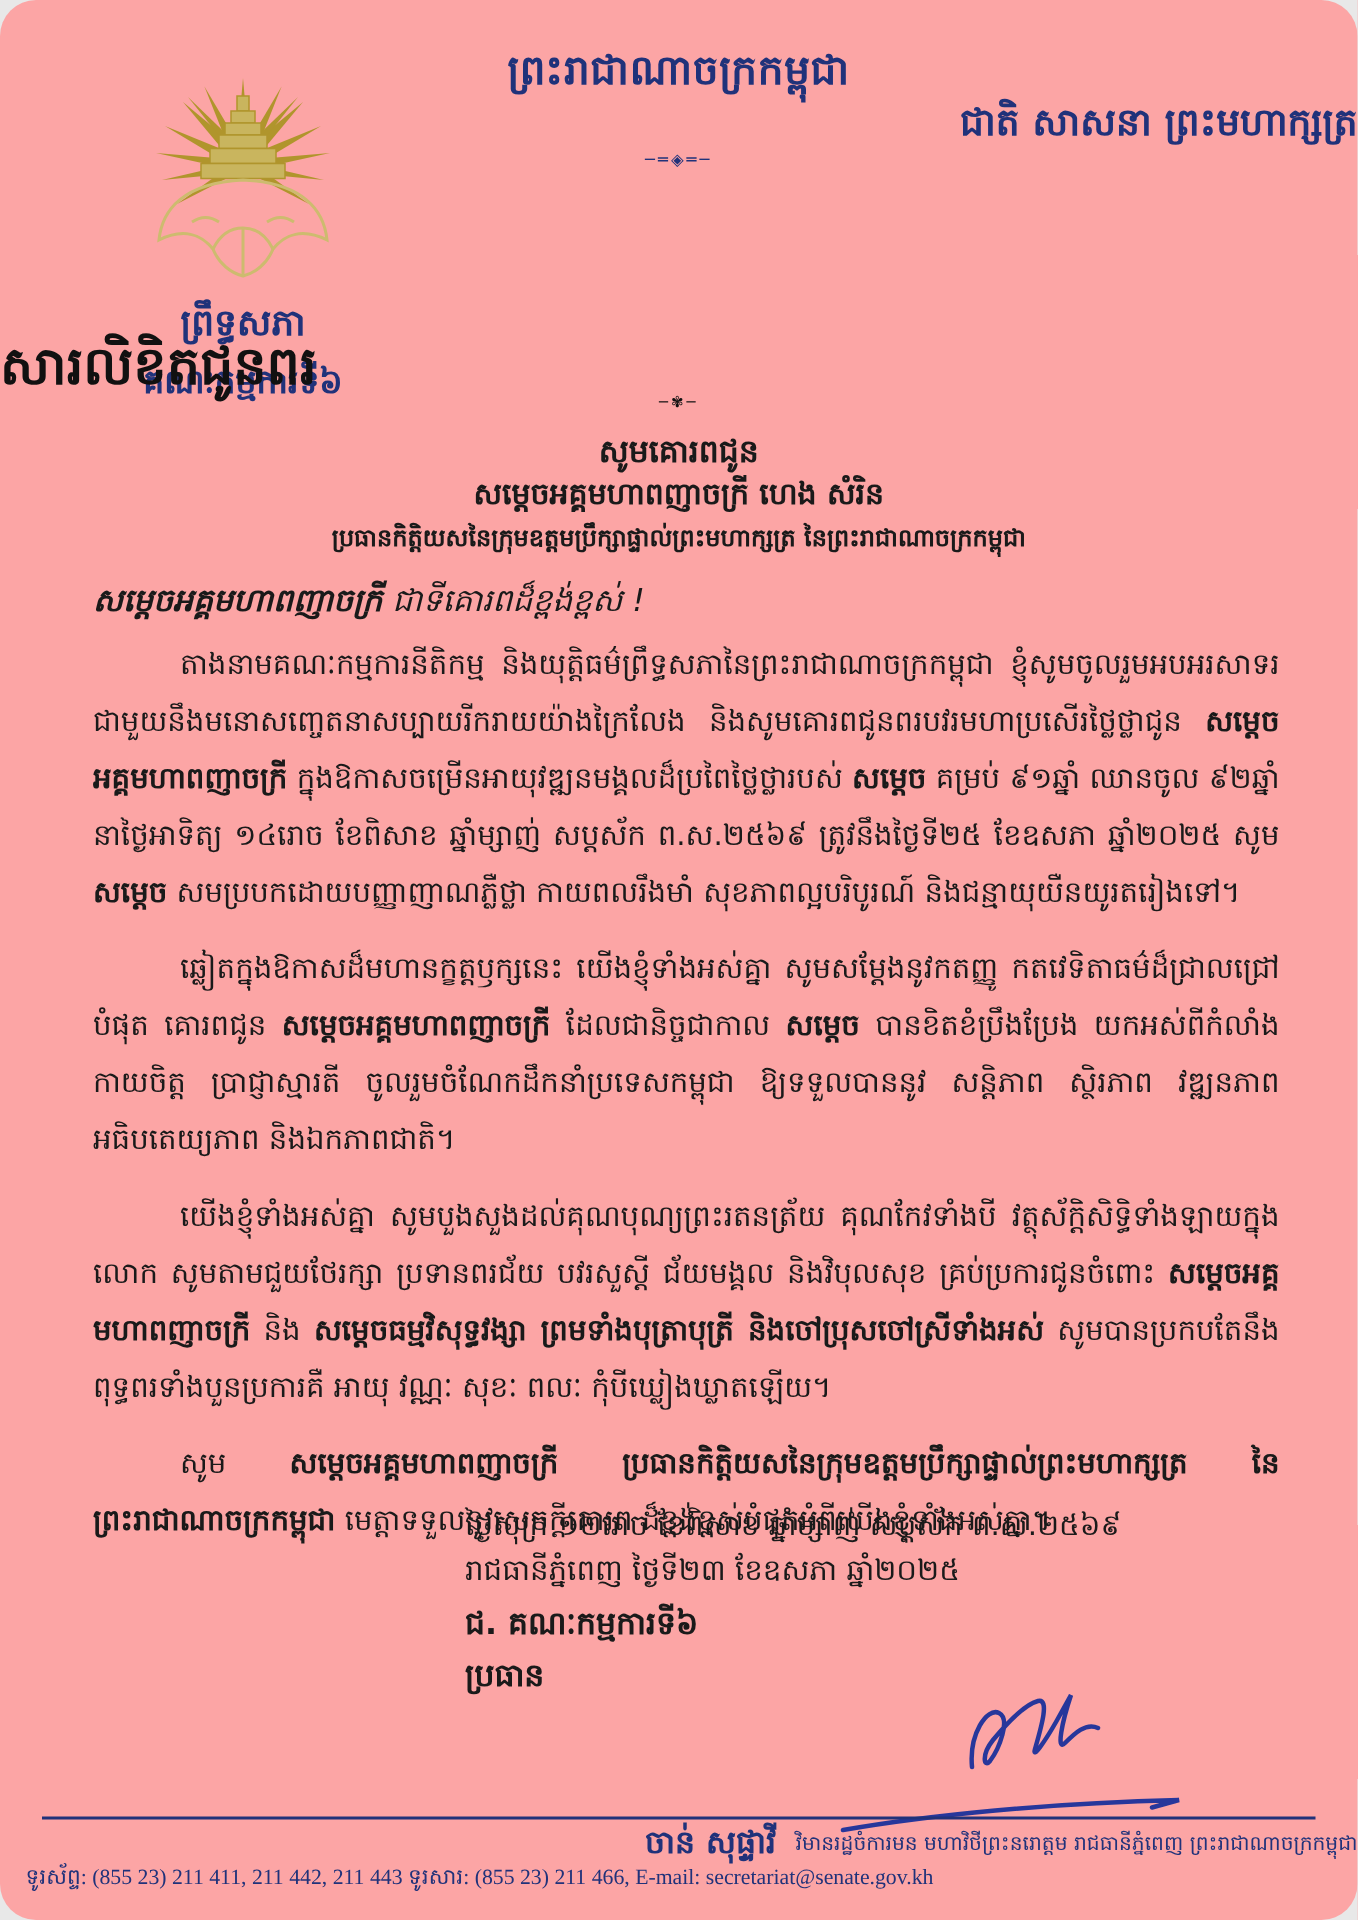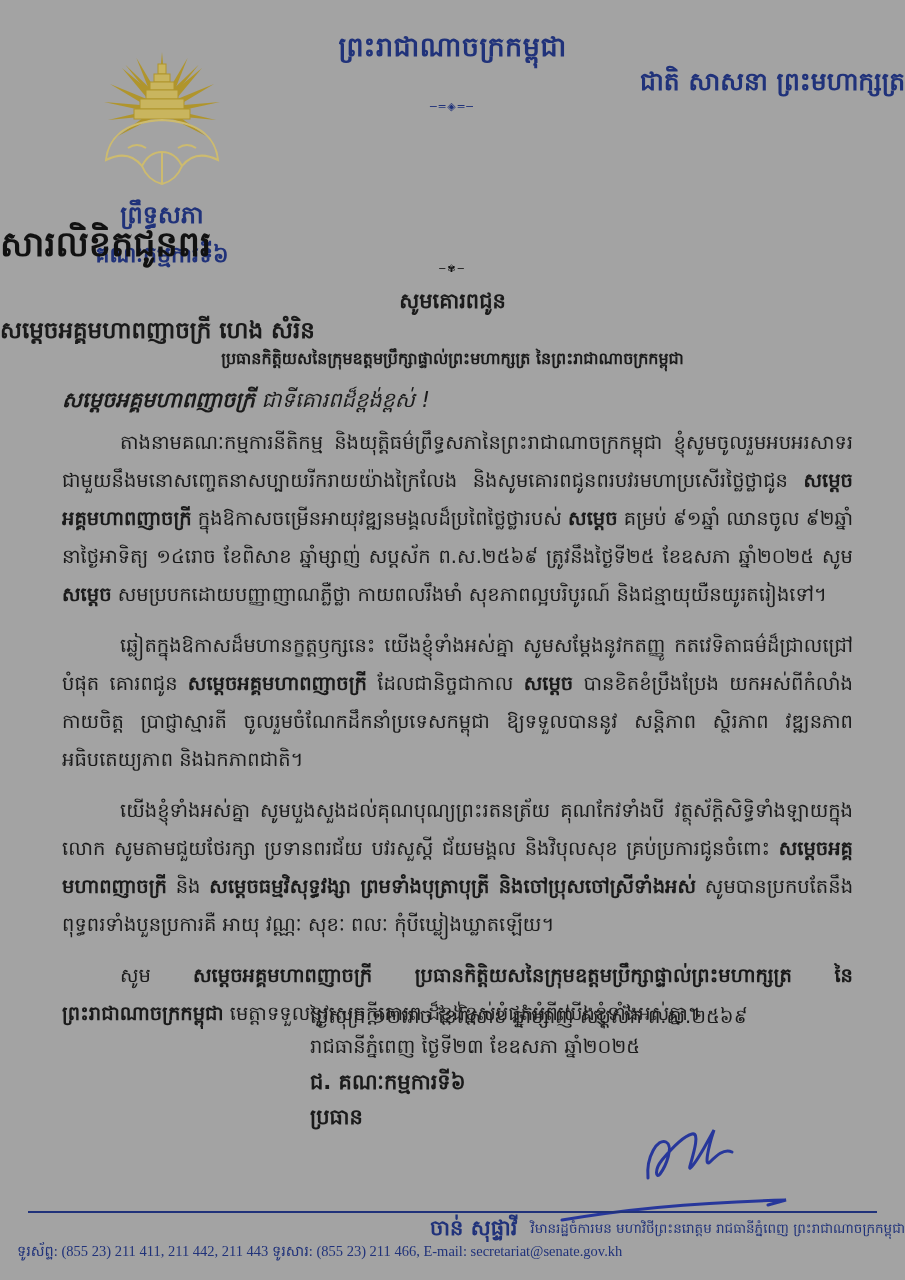--- a/index.html
+++ b/index.html
@@ -1,23 +1,24 @@
 <!DOCTYPE html>
 <html><head>
 <meta charset="utf-8">
 <style>
   html,body{margin:0;padding:0;background:#e8e8e8;}
   .page{
     position:relative;
     width:905px;height:1280px;
     margin:0 auto;
-    background:#a3a3a3;
+    background:#fca5a5;
     font-family:"DejaVu Sans","Liberation Sans",sans-serif;
     color:#1a1a1a;
     overflow:hidden;
+    border-radius:24px;
   }
   
   .kingdom{position:absolute;top:30px;left:0;width:100%;text-align:center;
     font-size:27px;font-weight:bold;color:#20327a;letter-spacing:.5px;}
   .motto{position:absolute;top:66px;left:0;width:100%;text-align:right;
     font-size:25px;font-weight:bold;color:#20327a;}
   .orn1{position:absolute;top:100px;left:0;width:100%;text-align:center;
     font-size:11px;color:#20327a;letter-spacing:2px;}
   
   .emblem-block{position:absolute;top:48px;left:62px;width:200px;text-align:center;}
@@ -25,22 +26,22 @@
   .org-name{font-size:24px;font-weight:bold;color:#20327a;margin-top:2px;}
   .commission{font-size:22px;font-weight:bold;color:#20327a;margin-top:6px;}
   
   .doc-title{position:absolute;top:222px;left:0;width:100%;
     font-size:35px;font-weight:bold;color:#111;}
   .orn2{position:absolute;top:263px;left:0;width:100%;text-align:center;
     font-size:10px;color:#111;letter-spacing:2px;}
   
   .r-salute{position:absolute;top:287px;left:0;width:100%;text-align:center;
     font-size:21px;font-weight:bold;}
-  .r-name{position:absolute;top:316px;left:0;width:100%;
-    font-size:23px;font-weight:bold;}
+  .r-name{position:absolute;top:316px;left:0;width:100%;text-align:center;
+    font-size:20px;font-weight:bold;}
   .r-title{position:absolute;top:348px;left:0;width:100%;text-align:center;
     font-size:16px;font-weight:bold;}
   
   .salutation{position:absolute;top:386px;left:62px;right:52px;
     font-size:21px;font-style:italic;}
   .salutation .b{font-weight:bold;}
   
   .body-text{position:absolute;top:424px;left:62px;right:52px;
     font-size:19.5px;line-height:38px;text-align:justify;}
   .body-text p{margin:0 0 13px 0;text-indent:58px;}

